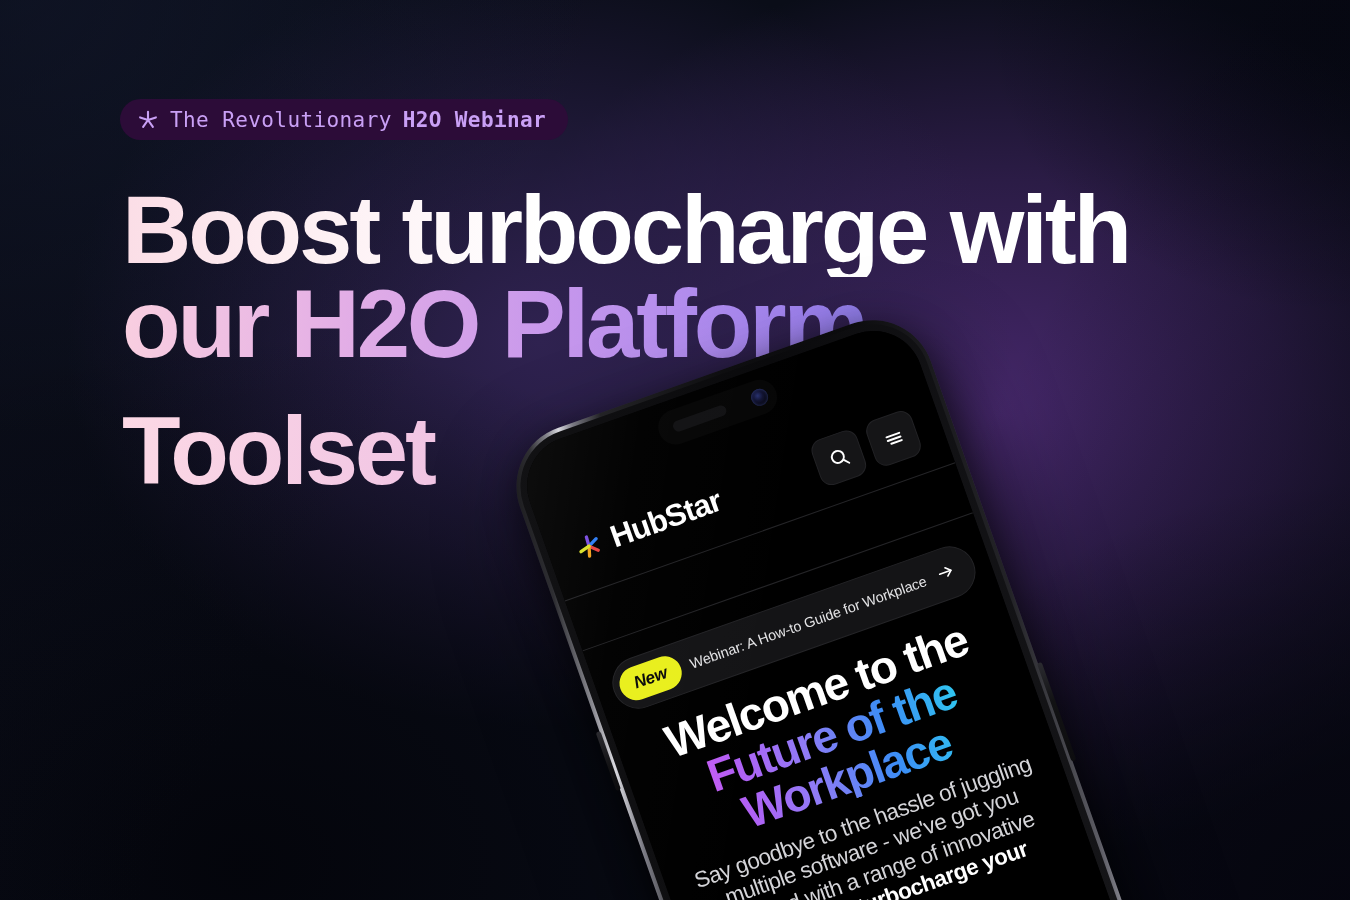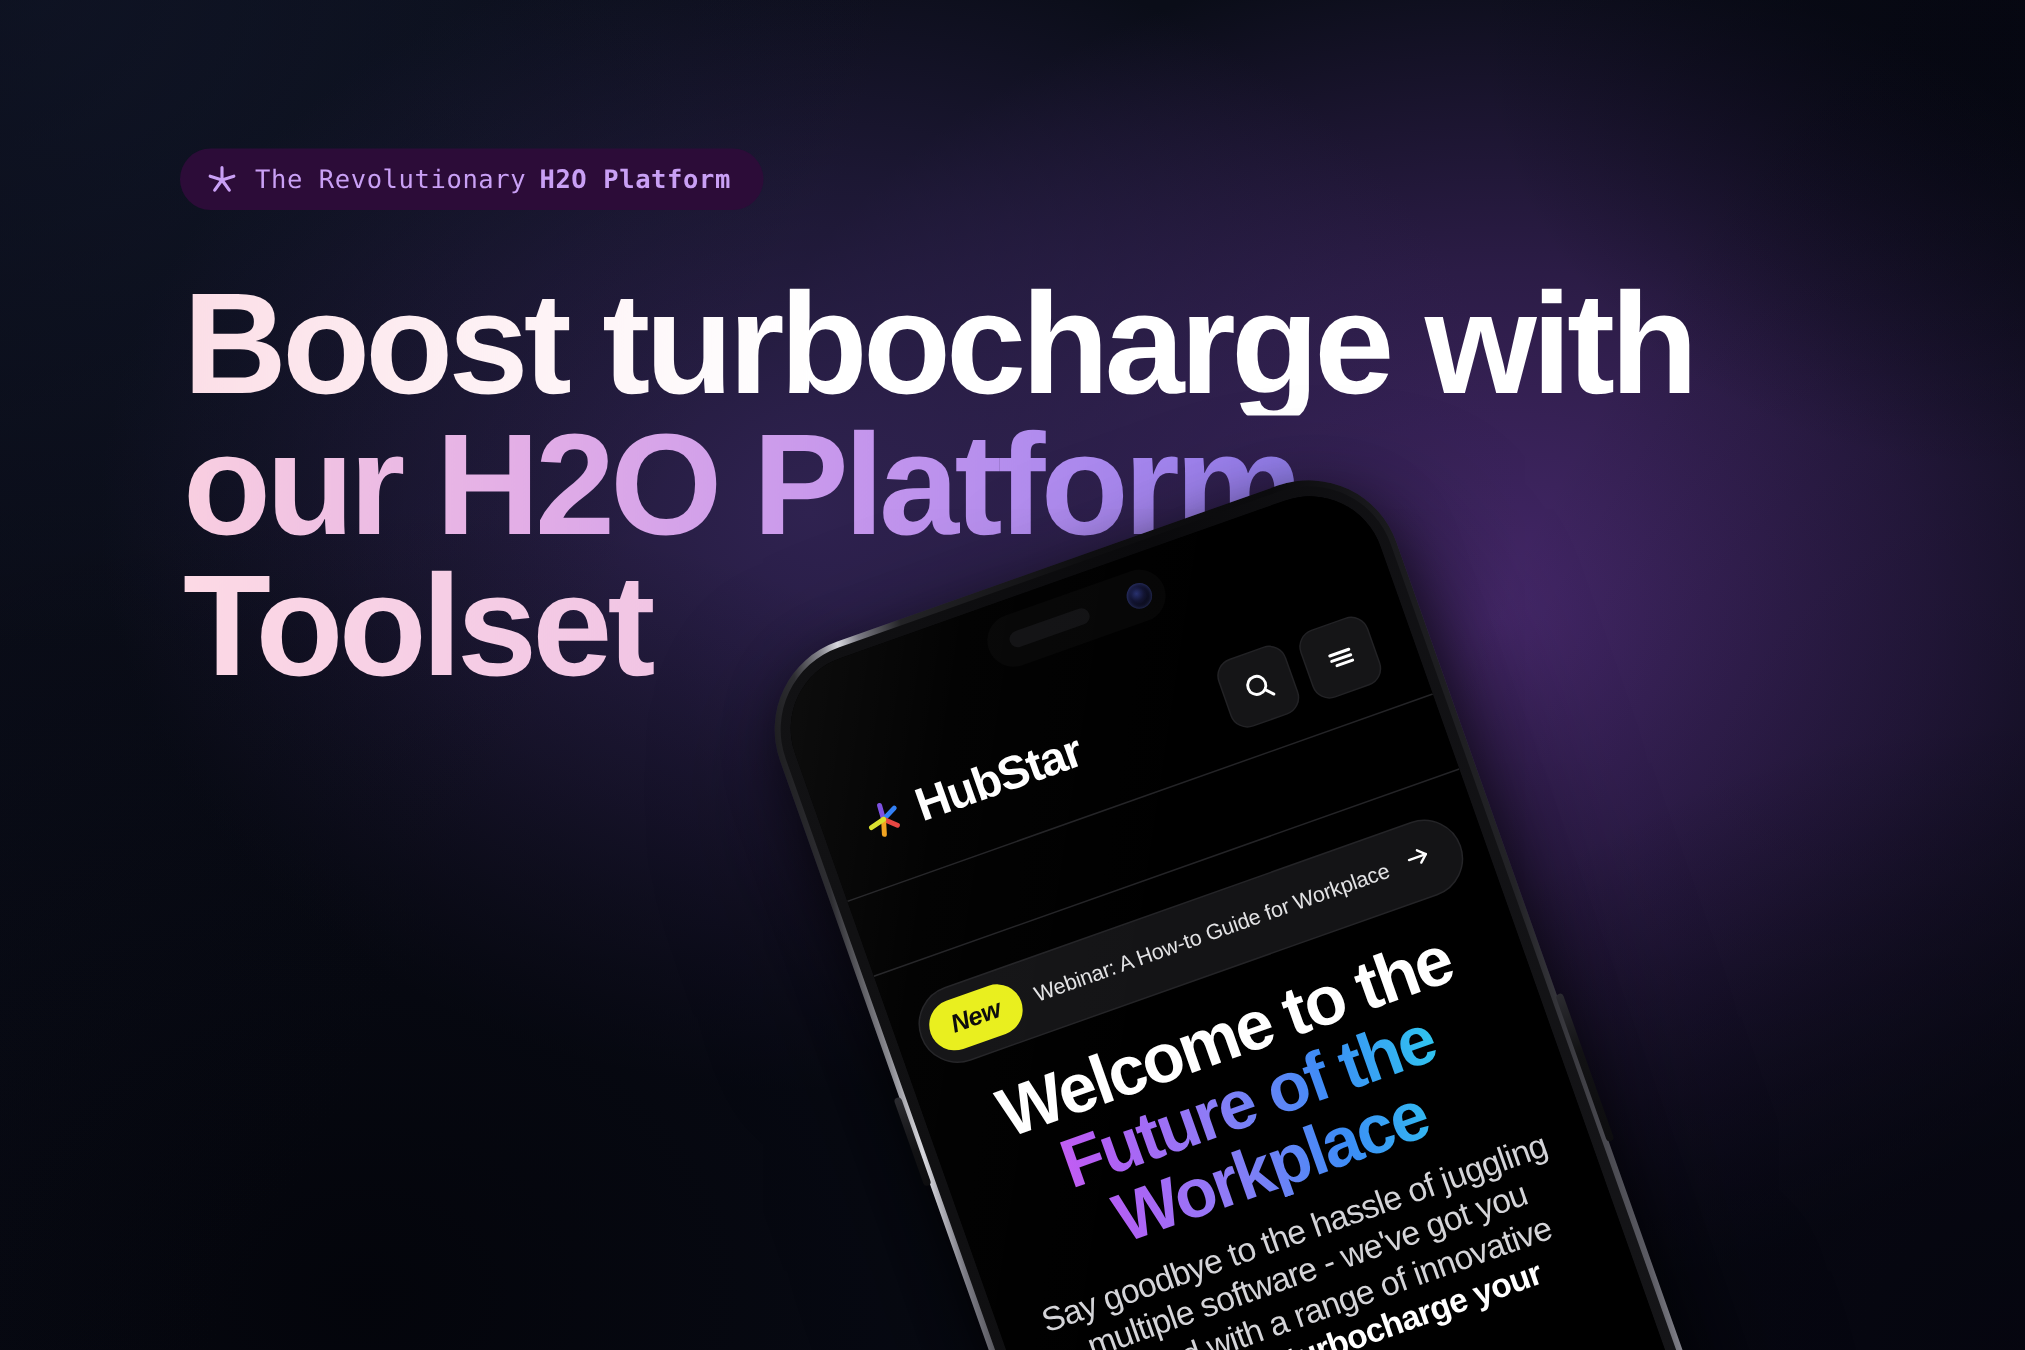--- a/index.html
+++ b/index.html
@@ -53,21 +53,21 @@
     height:41px;
     display:flex; align-items:center; gap:11px;
     padding:0 22px 0 17px;
     background:#2c0c38;
     border-radius:21px;
     z-index:6;
   }
   #badge .star-wrap { width:22px; height:22px; display:block; flex:0 0 auto; }
   #badge .badge-text {
     font-family:"DejaVu Sans Mono","Liberation Mono", monospace;
-    font-size:17px;
+    font-size:21px;
     letter-spacing:0.4px;
     color:#c9a0f5;
     white-space:nowrap;
     display:flex; gap:0.52em;
   }
   #badge .badge-strong { font-weight:bold; color:#c9a0f5; }
 
   
   #headline {
     position:absolute; left:122px; top:183px;
@@ -80,21 +80,21 @@
   }
   #headline .hl-line { display:block; white-space:nowrap; }
   .grad-text {
     background-clip:text;
     -webkit-background-clip:text;
     color:transparent;
     -webkit-text-fill-color:transparent;
   }
   .hl-1 { background-image:linear-gradient(96deg,#fbdde6 0%,#fdeef2 16%,#ffffff 40%,#ffffff 100%); }
   .hl-2 { background-image:linear-gradient(92deg,#f9cfe0 0%,#e3aee6 21%,#c596ec 42%,#9b81ef 66%,#6e79e8 88%,#5f74e4 100%); }
-  .hl-3 { background-image:linear-gradient(94deg,#fcd9e5 0%,#f0c3e4 32%,#c79bee 68%,#a782f2 100%); }
+  .hl-3 { background-image:linear-gradient(94deg,#fcd9e5 0%,#f0c3e4 32%,#c79bee 68%,#a782f2 100%);margin-top:33px; }
 
   
   #phone-anchor {
     position:absolute;
     left:855px; top:820px;
     width:0; height:0;
     z-index:8;
   }
   #phone {
     position:absolute;
@@ -297,21 +297,21 @@
           <line x1="12" y1="12" x2="12" y2="3"></line>
           <line x1="12" y1="12" x2="20.6" y2="9.2"></line>
           <line x1="12" y1="12" x2="17.3" y2="19.4"></line>
           <line x1="12" y1="12" x2="6.7" y2="19.4"></line>
           <line x1="12" y1="12" x2="3.4" y2="9.2"></line>
         </g>
       </svg>
     </span>
     <span class="badge-text">
       <span>The Revolutionary</span>
-      <span class="badge-strong">H2O Platform</span>
+      <span class="badge-strong">H2O Webinar</span>
     </span>
   </div>
 
   <h1 id="headline">
     <span class="hl-line grad-text hl-1">Boost turbocharge with</span>
     <span class="hl-line grad-text hl-2">our H2O Platform</span>
     <span class="hl-line grad-text hl-3">Toolset</span>
   </h1>
 
   <div id="phone-anchor">

